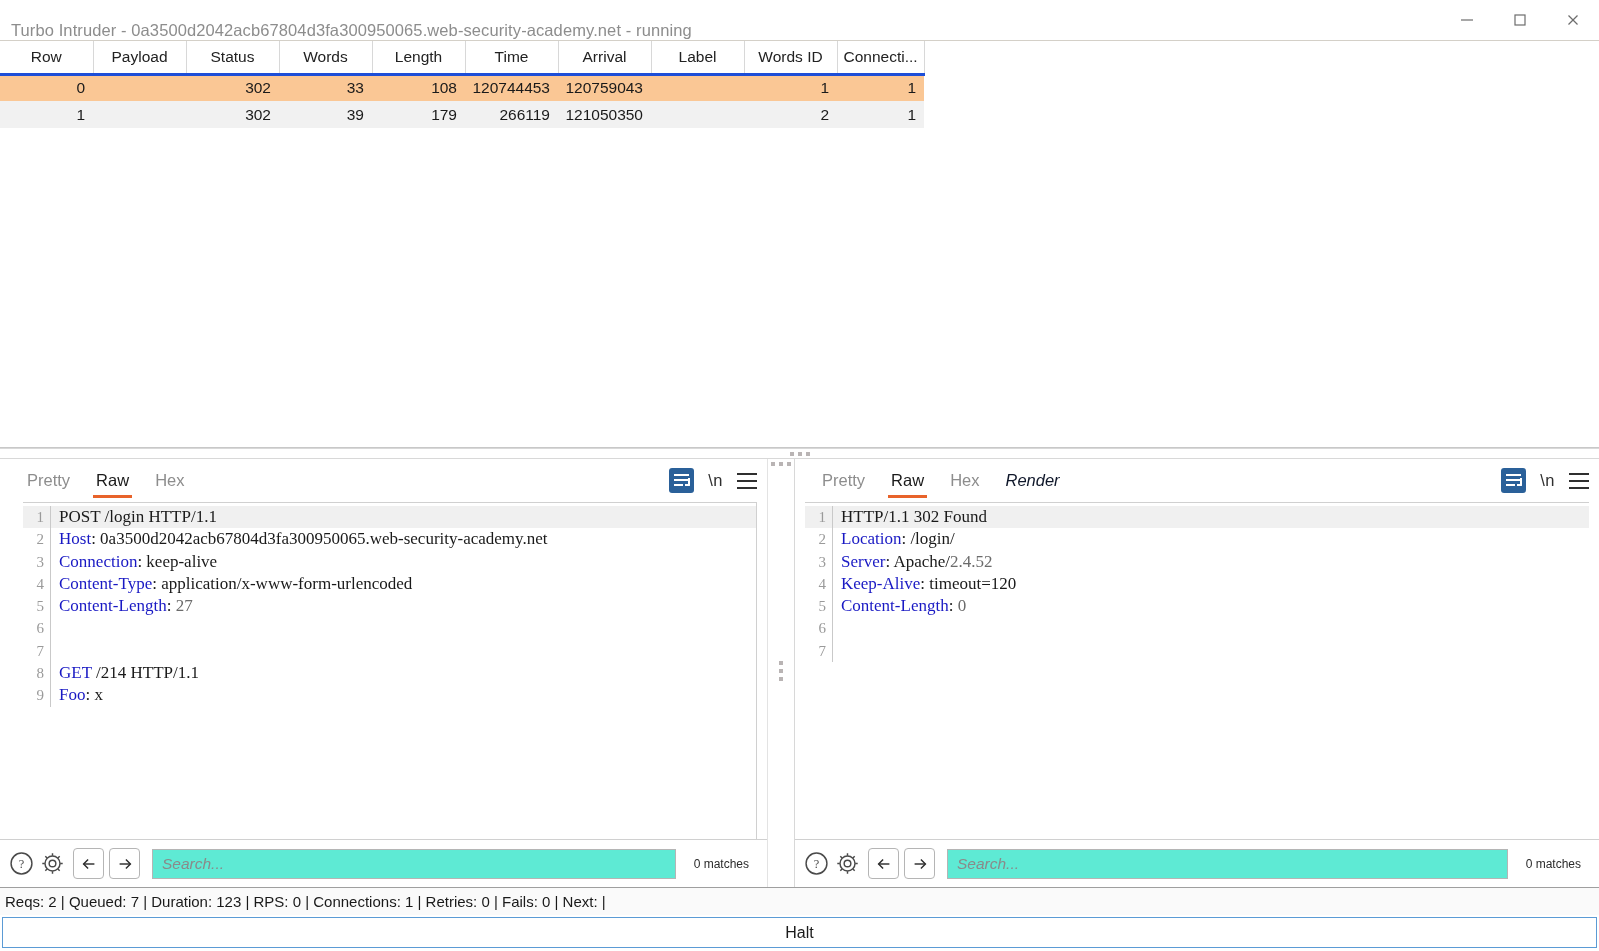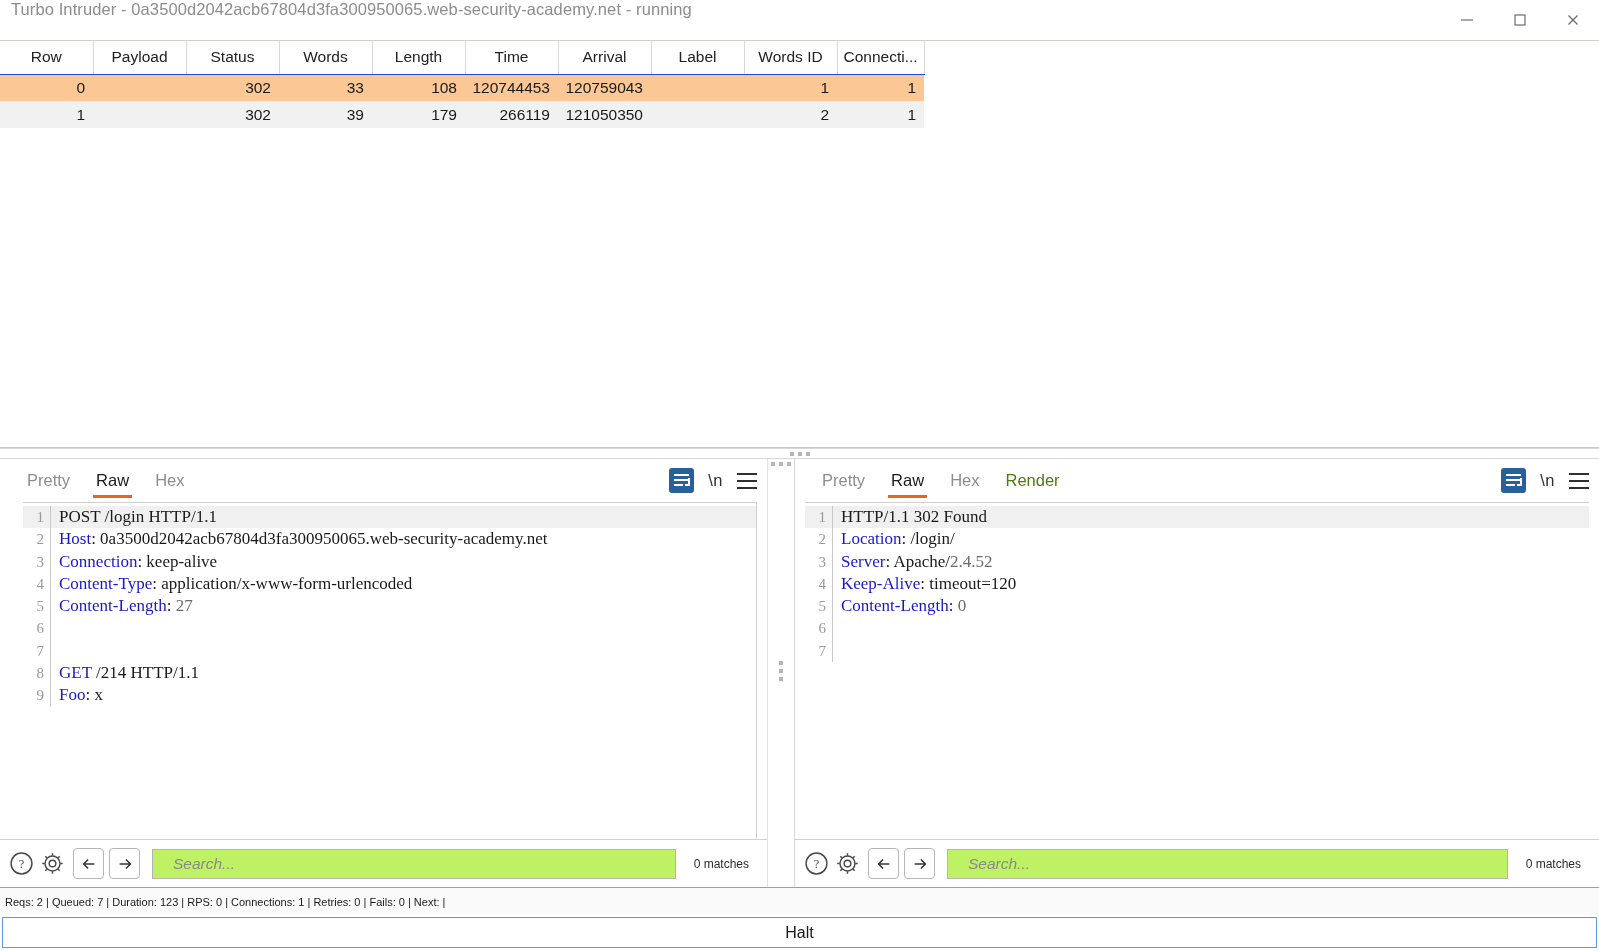--- a/index.html
+++ b/index.html
@@ -16,21 +16,21 @@
     width: 1599px; height: 951px;
     display: flex; flex-direction: column;
     background: #ffffff;
   }
 
   
   .titlebar {
     position: relative;
     height: 40px; min-height: 40px;
     background: #ffffff;
-    display: flex; align-items: flex-start;
+    display: flex; align-items: flex-end;
     border-bottom: 0px solid transparent;
   }
   .titlebar-text {
     padding-left: 11px;
     font-size: 16.5px;
     color: #8d8d8d;
     letter-spacing: 0.1px;
     white-space: nowrap;
   }
   .win-controls {
@@ -95,21 +95,21 @@
     font-size: 15.5px;
     color: #1a1a1a;
   }
   table.results th {
     height: 33px;
     font-weight: normal;
     font-size: 15.5px;
     color: #222222;
     background: #ffffff;
     border-right: 1px solid #d8d8d8;
-    border-bottom: 1px solid #1d4ed8;
+    border-bottom: 3px solid #1d4ed8;
     text-align: center;
     padding: 0 6px;
     white-space: nowrap;
     overflow: hidden;
   }
   table.results td {
     height: 27px;
     text-align: right;
     padding: 0 8px 0 4px;
     white-space: nowrap;
@@ -179,21 +179,21 @@
     font-size: 16.5px;
     color: #8d8d8d;
     white-space: nowrap;
   }
   .tab.active { color: #1a1a1a; }
   .tab.active::after {
     content: ""; position: absolute;
     left: 10px; right: 10px; bottom: 4px;
     height: 3px; background: #e8632a;
   }
-  .tab.disabled { color: #4d7c0f; }
+  .tab.disabled { color: #0f172a; font-style: italic; }
 
   .tabbar-tools {
     position: absolute; right: 10px; top: 0;
     height: 43px;
     display: flex; align-items: center; gap: 14px;
   }
   .wrap-icon {
     width: 25px; height: 25px;
     background: #2a6099;
     border-radius: 3px;
@@ -282,22 +282,22 @@
     border-radius: 4px;
     background: #ffffff;
     display: flex; align-items: center; justify-content: center;
     color: #2d2d2d;
   }
   .search-input {
     flex: 1 1 auto;
     height: 30px;
     margin-left: 12px;
     border: 1px solid #b5b5b5;
-    background: #bef264;
-    padding: 0 20px;
+    background: #5eead4;
+    padding: 0 9px;
     font-family: "Liberation Sans", sans-serif;
     font-size: 15.5px;
     font-style: italic;
     color: #3a3a3a;
     outline: none;
   }
   .search-input::placeholder { color: #8a8a8a; font-style: italic; }
   .matches {
     flex: 0 0 auto;
     padding: 0 10px 0 18px;
@@ -306,21 +306,21 @@
     white-space: nowrap;
   }
 
   
   .statusbar {
     height: 28px; min-height: 28px;
     display: flex; align-items: center;
     padding-left: 5px;
     background: #fafafa;
     border-top: 1px solid #9f9f9f;
-    font-size: 11px;
+    font-size: 15px;
     color: #1a1a1a;
     white-space: nowrap;
   }
   .halt {
     height: 31px; min-height: 31px;
     margin: 2px 2px 3px 2px;
     border: 1px solid #5b9bd5;
     background: #ffffff;
     display: flex; align-items: center; justify-content: center;
     font-size: 16px;

